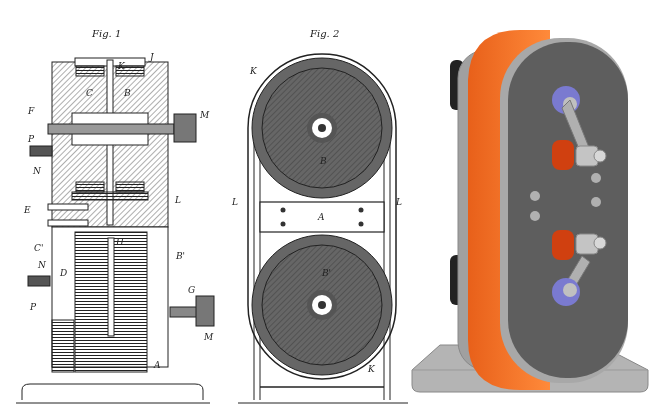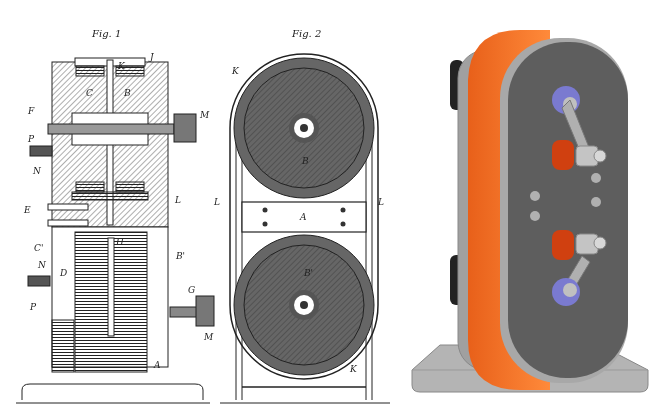--- a/index.html
+++ b/index.html
@@ -1,19 +1,19 @@
 <!DOCTYPE html>
 <html><head>
 <meta charset="utf-8">
 <style>
   html,body{margin:0;padding:0;background:#fff;}
   body{width:660px;height:414px;overflow:hidden;position:relative;font-family:"DejaVu Serif",serif;}
   .panel{position:absolute;top:0;height:414px;}
   #fig1{left:0;width:215px;}
-  #fig2{left:210px;width:190px;}
+  #fig2{left:228px;width:190px;}
   #render{left:400px;width:260px;}
   svg{display:block;}
   .lbl{font-family:"DejaVu Serif",serif;font-style:italic;font-size:9px;fill:#222;}
   .title{font-family:"DejaVu Serif",serif;font-style:italic;font-size:10px;fill:#222;}
 </style>
 </head>
 <body>
 
 <div class="panel" id="fig1">
   <svg width="215" height="414" viewBox="0 0 215 414">

